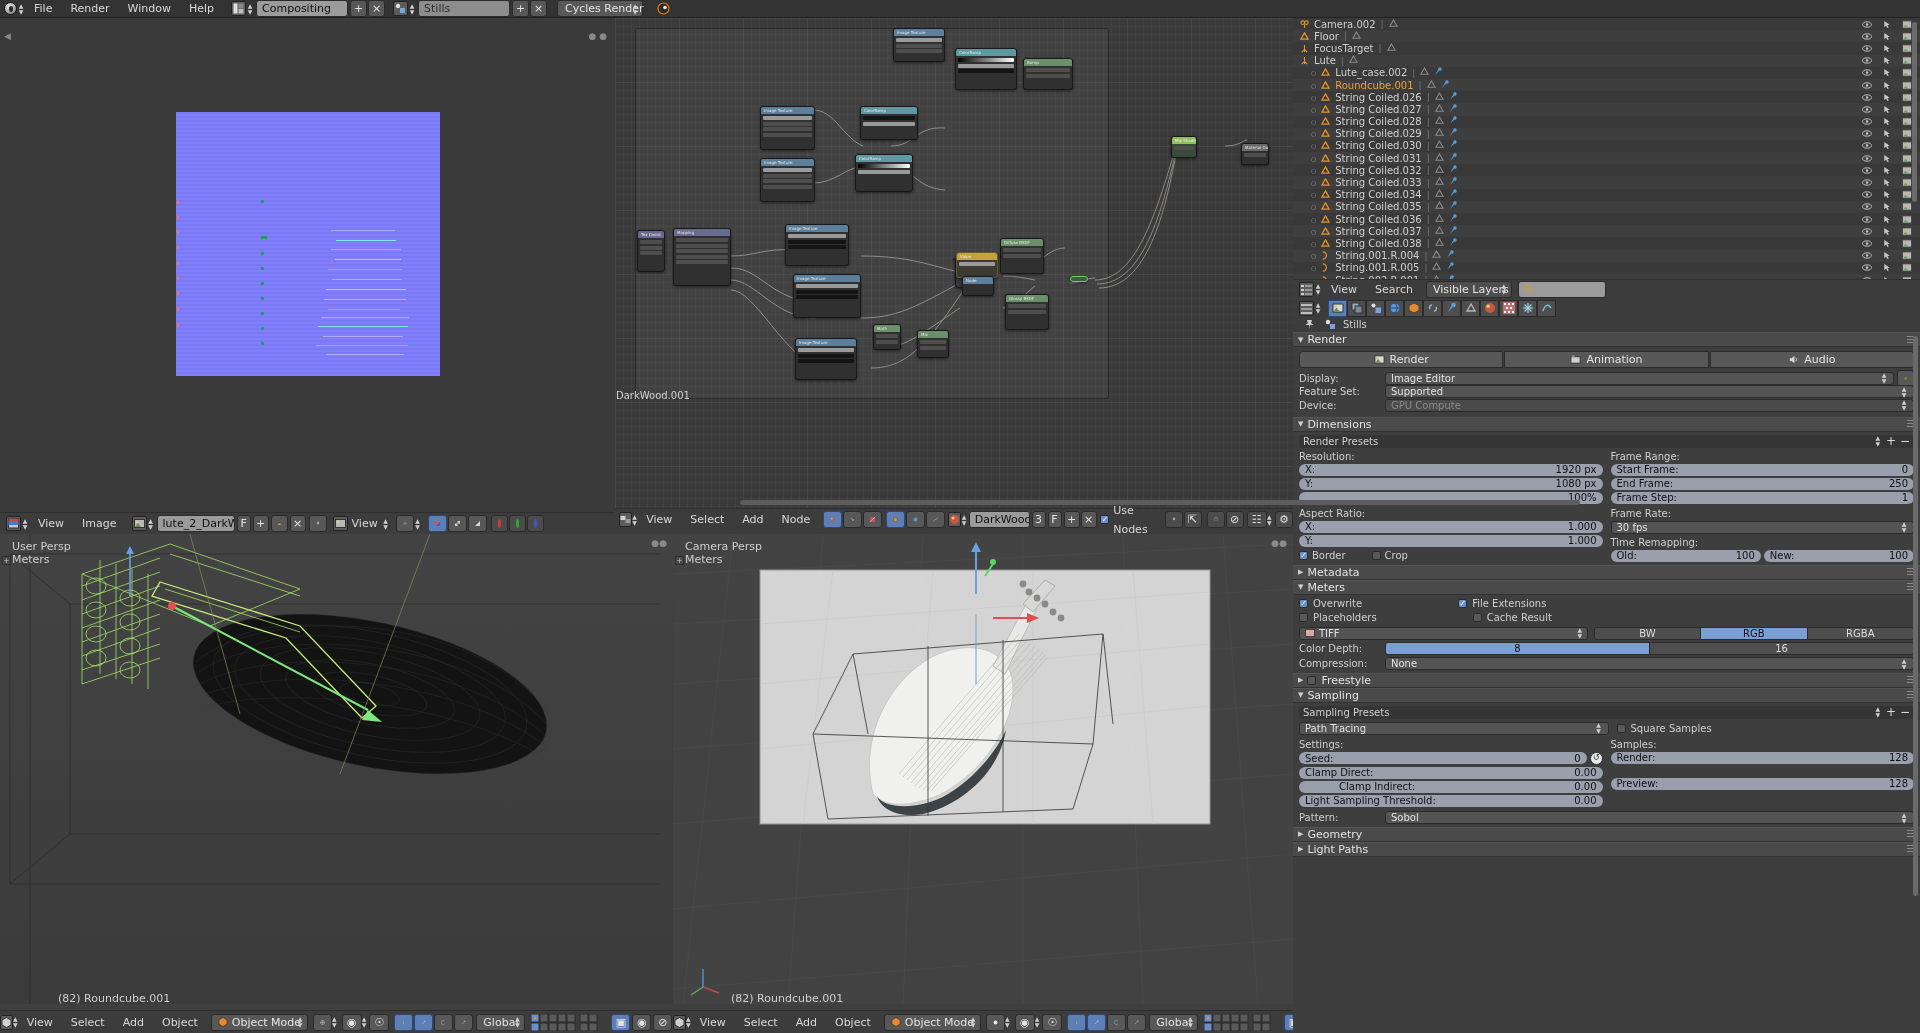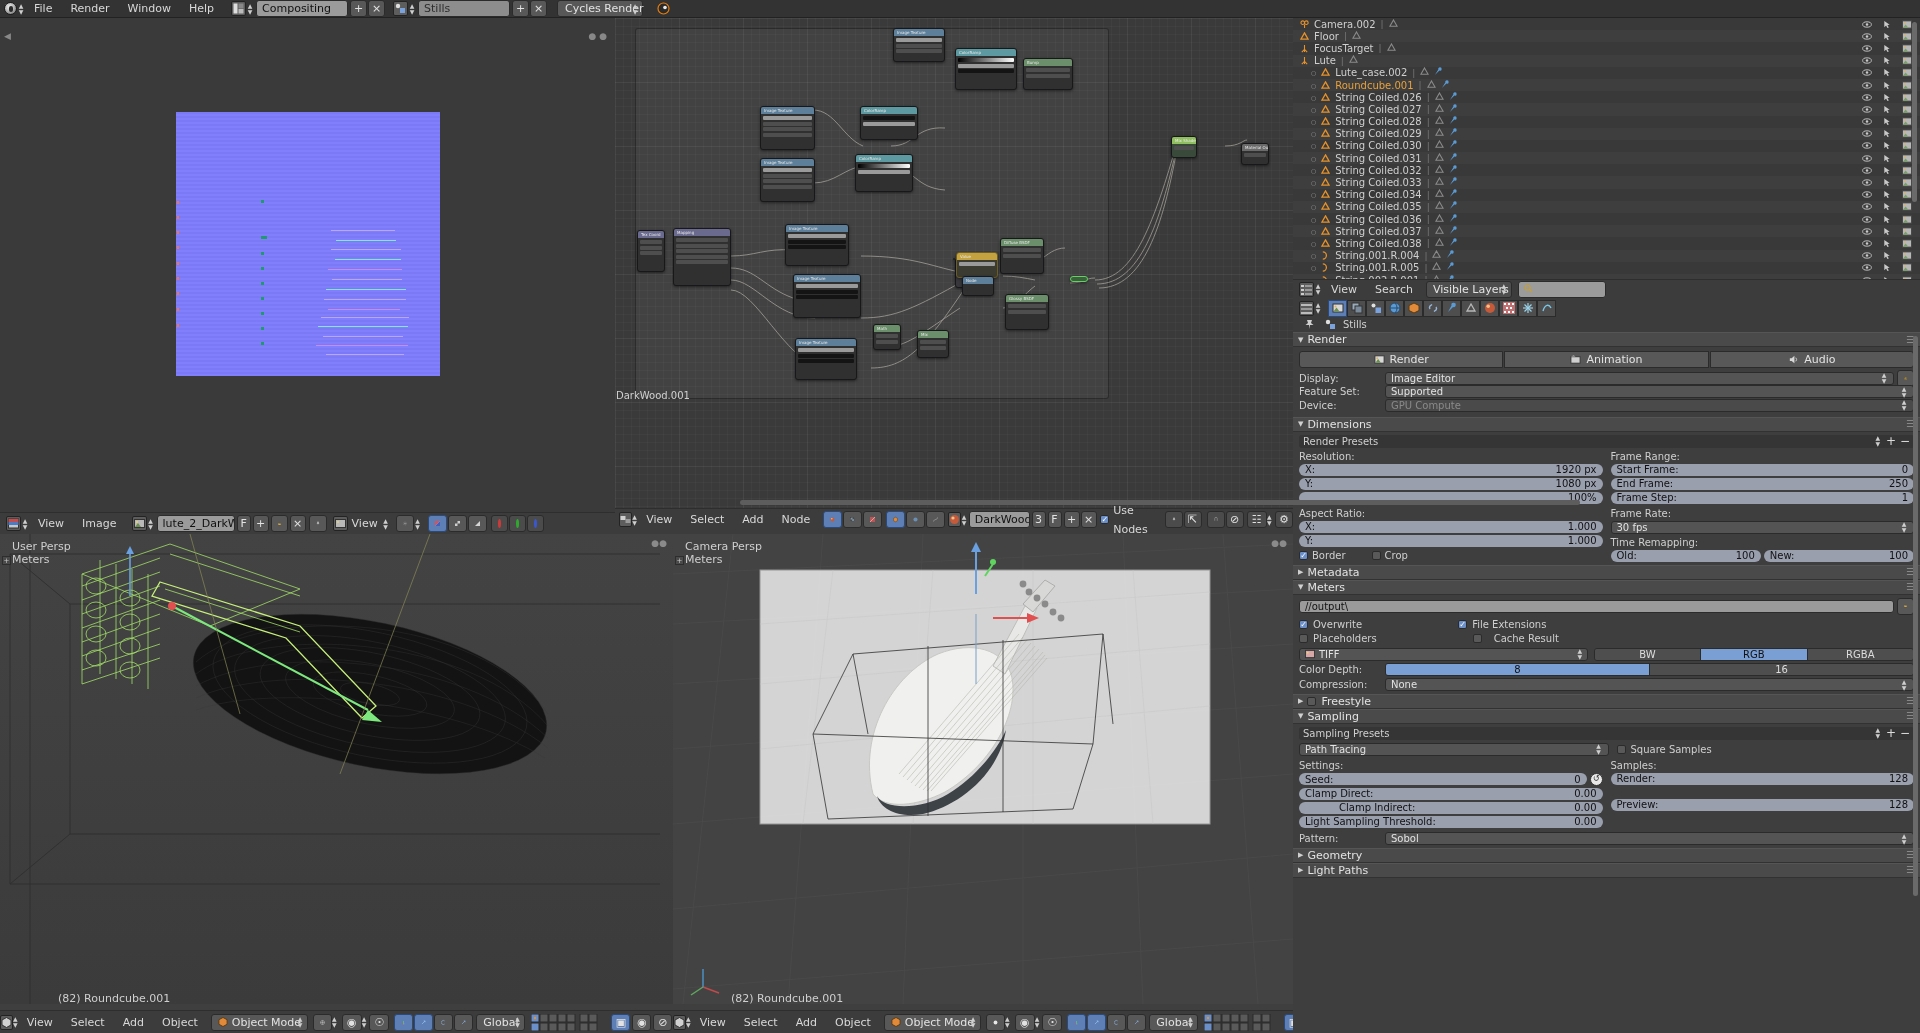--- a/index.html
+++ b/index.html
@@ -2140,39 +2140,31 @@
       <span>Metadata</span>
       <span style="margin-left:auto;margin-right:6px;color:#9a9a9a;font-size:9px;">☰</span>
     </div>
 
     <div class="panel-title">
       <span class="arrow">▼</span>
       <span>Meters</span>
       <span style="margin-left:auto;margin-right:6px;color:#9a9a9a;font-size:9px;">☰</span>
     </div>
     <div style="padding:3px 6px;">
-      <div class="row" style="gap:3px;margin-bottom:4px;">
-        <div class="pathfld">//output\</div>
-        <div class="btn" style="width:17px">
-          <svg width="11" height="10" viewBox="0 0 11 10">
-              <path d="M0.5 9 V2 H4 L5 3 H10.5 V9 Z" fill="#d8b45e" stroke="#5a4a20"></path>
-            </svg>
-        </div>
-      </div>
       <div class="row" style="margin-bottom:3px;">
         <span class="ckbox on">✓</span>
         <span class="label" style="margin-left:5px">Overwrite</span>
         <span class="ckbox on" style="margin-left:96px">✓</span>
         <span class="label" style="margin-left:5px">File Extensions</span>
       </div>
       <div class="row" style="margin-bottom:4px;">
         <span class="ckbox"></span>
         <span class="label" style="margin-left:5px">Placeholders</span>
         <span class="ckbox" style="margin-left:96px"></span>
-        <span class="label" style="margin-left:12px">Cache Result</span>
+        <span class="label" style="margin-left:5px">Cache Result</span>
       </div>
       <div class="row" style="gap:6px;margin-bottom:3px;">
         <div class="dd" style="flex:1;gap:4px;justify-content:flex-start;position:relative;">
           <svg width="10" height="10" viewBox="0 0 11 11">
               <rect x="0.5" y="1.5" width="10" height="8" fill="#d8a8a8" stroke="#333"></rect>
               <circle cx="3" cy="4" r="1" fill="#e8d36a"></circle>
             </svg>
           <span>TIFF</span>
           <span class="updown" style="position:absolute;right:3px;">
               <i>▲</i>

